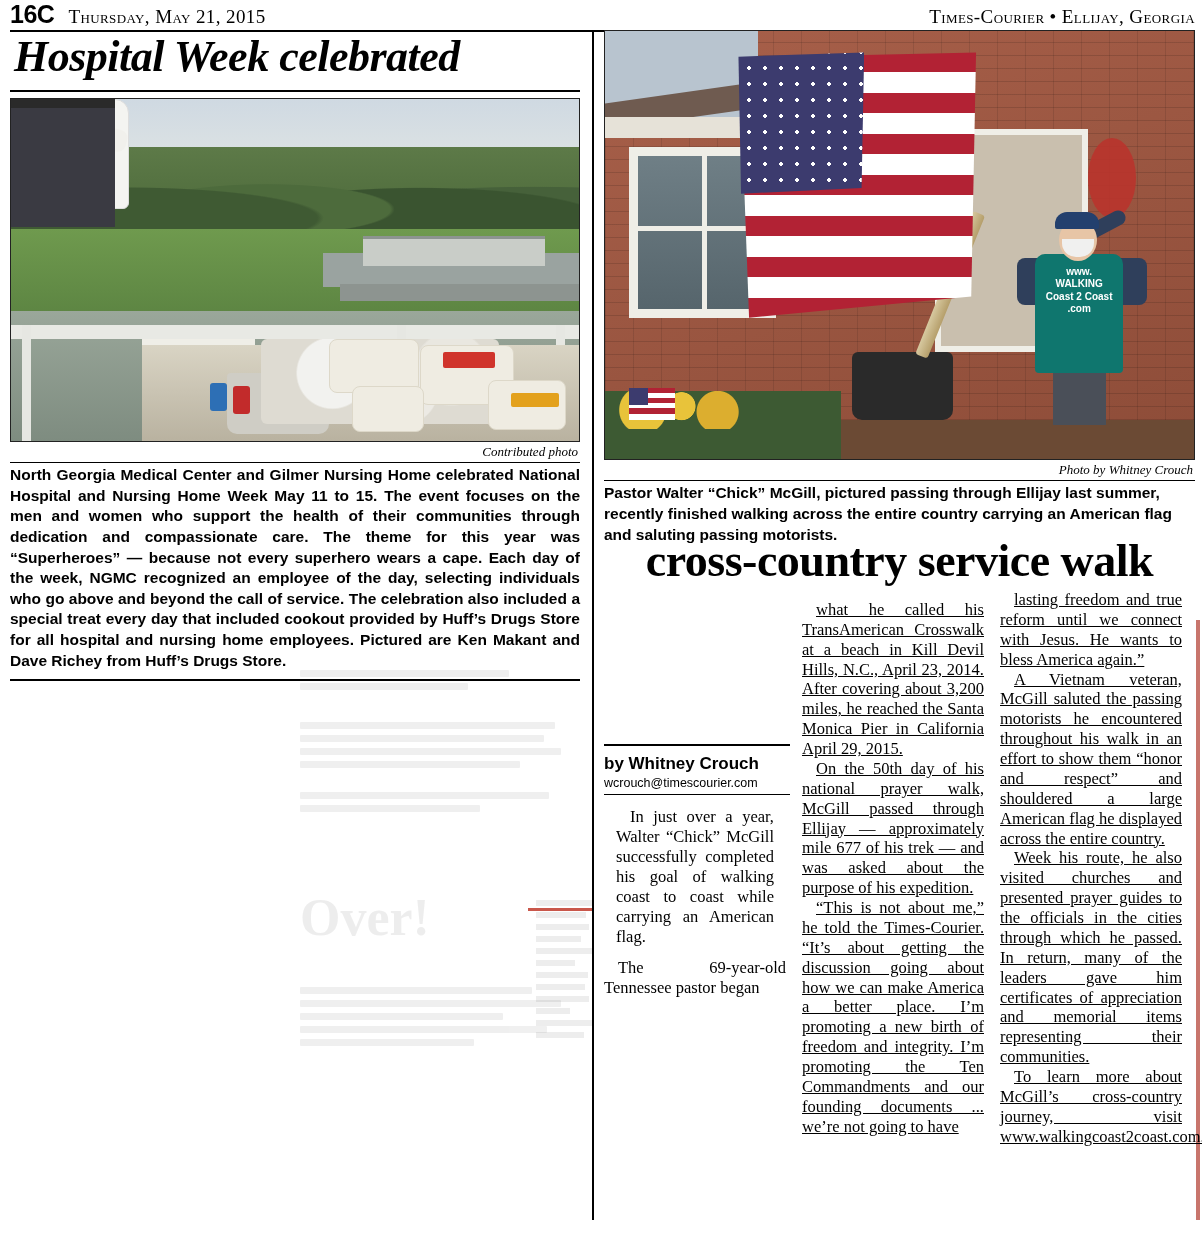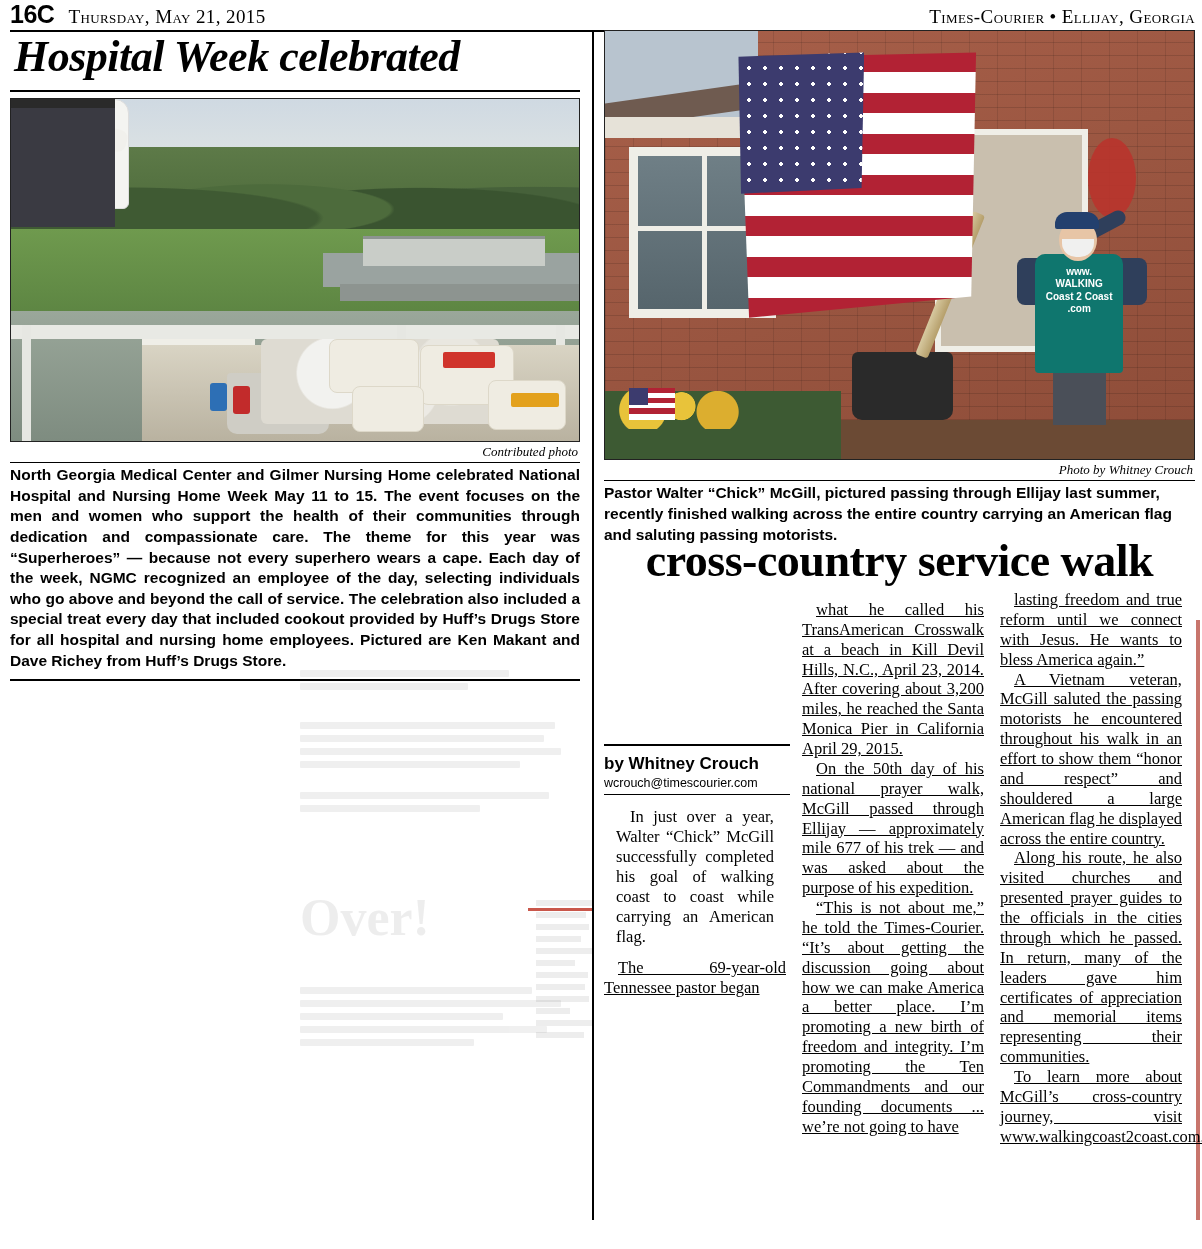--- a/index.html
+++ b/index.html
@@ -364,31 +364,31 @@
 
     <div class="headline-right" style="margin-top:-8px">cross-country service walk</div>
 
     <div style="display:flex;gap:16px;align-items:center;">
       <div style="width:182px;">
         <div class="byline-rule"></div>
         <div class="byline">by Whitney Crouch</div>
         <div class="byline-email">wcrouch@timescourier.com</div>
         <div class="byline-underline"></div>
         <p style="margin:12px;font-size:16.5px;line-height:1.205;text-align:justify;text-indent:14px;">In just over a year, Walter “Chick” McGill successfully completed his goal of walking coast to coast while carrying an American flag.</p>
-        <p style="margin:0;font-size:16.5px;line-height:1.205;text-align:justify;text-indent:14px;text-decoration:underline;">The 69-year-old Tennessee pastor began</p>
+        <p style="margin:0;font-size:16.5px;line-height:1.205;text-align:justify;text-indent:14px;">The 69-year-old Tennessee pastor began</p>
       </div>
 
       <div class="col">
         <p>what he called his TransAmerican Crosswalk at a beach in Kill Devil Hills, N.C., April 23, 2014. After covering about 3,200 miles, he reached the Santa Monica Pier in California April 29, 2015.</p>
         <p>On the 50th day of his national prayer walk, McGill passed through Ellijay — approximately mile 677 of his trek — and was asked about the purpose of his expedition.</p>
         <p>“This is not about me,” he told the Times-Courier. “It’s about getting the discussion going about how we can make America a better place. I’m promoting a new birth of freedom and integrity. I’m promoting the Ten Commandments and our founding documents ... we’re not going to have</p>
       </div>
 
       <div class="col">
         <p>lasting freedom and true reform until we connect with Jesus. He wants to bless America again.”</p>
         <p>A Vietnam veteran, McGill saluted the passing motorists he encountered throughout his walk in an effort to show them “honor and respect” and shouldered a large American flag he displayed across the entire country.</p>
-        <p>Along his route, he also visited churches and presented prayer guides to the officials in the cities through which he passed. In return, many of the leaders gave him certificates of appreciation and memorial items representing their communities.</p>
+        <p>Week his route, he also visited churches and presented prayer guides to the officials in the cities through which he passed. In return, many of the leaders gave him certificates of appreciation and memorial items representing their communities.</p>
         <p>To learn more about McGill’s cross-country journey, visit www.walkingcoast2coast.com.</p>
       </div>
     </div>
   </div>
 
 </div>
 
 </body></html>

